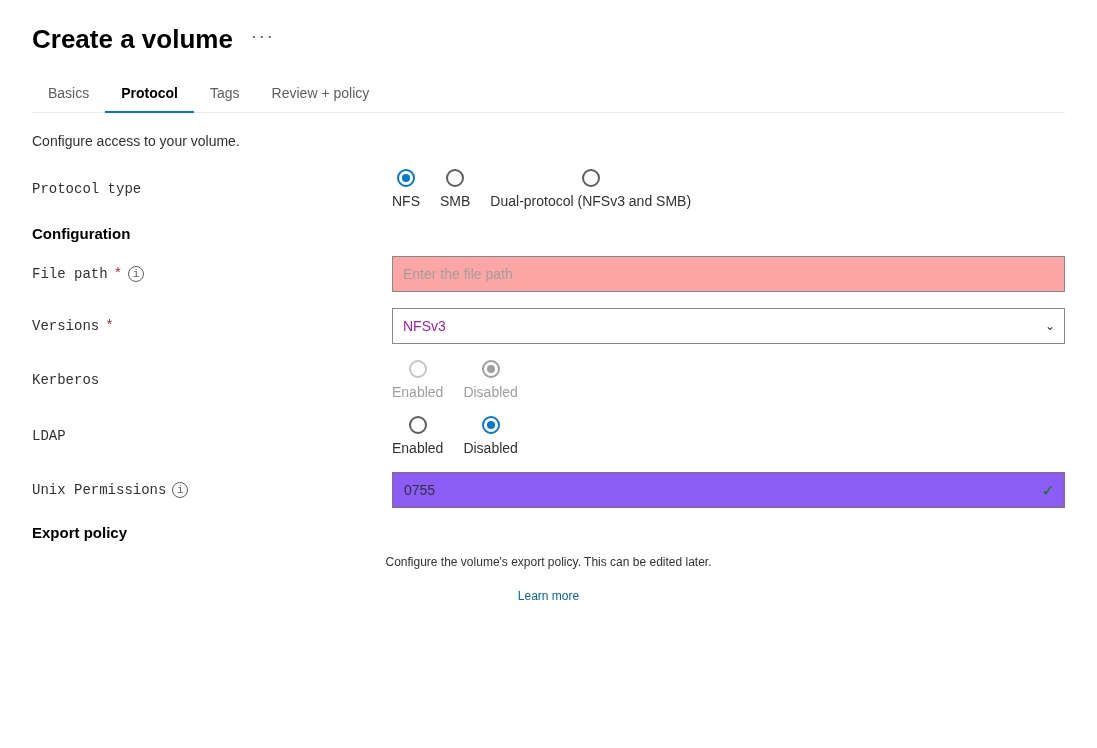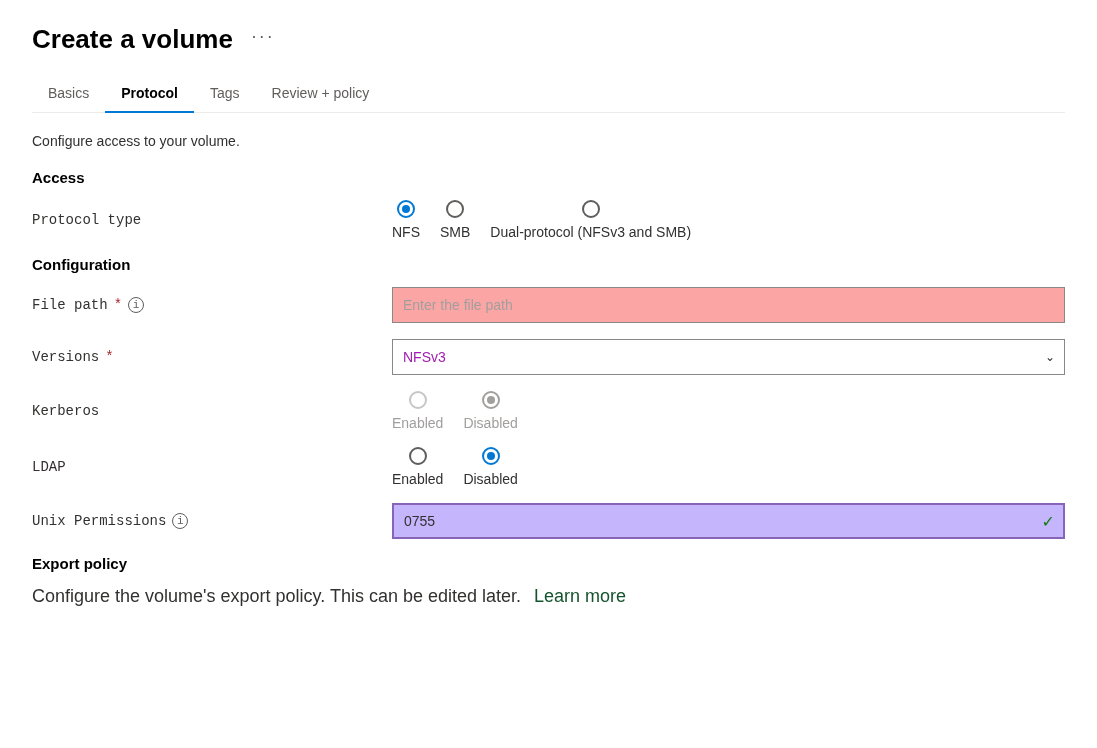--- a/index.html
+++ b/index.html
@@ -231,46 +231,47 @@
     }
 
     .unix-input {
       width: 100%;
       height: 36px;
       border: 2px solid #8764b8;
       padding: 0 36px 0 10px;
       font-size: 14px;
       color: #323130;
       outline: none;
-      background: #c4b5fd;
+      background: #8b5cf6;
     }
 
     .unix-checkmark {
       position: absolute;
       right: 10px;
       top: 50%;
       transform: translateY(-50%);
       color: #107c10;
       font-size: 16px;
     }
 
     .export-policy-section {
       margin-top: 8px;
     }
 
     .export-desc {
-      font-size: 18px;
-      color: #323130;
-      display: flex;
-      align-items: center;
-      gap: 13px;
+      font-size: 12px;
+      color: #323130;
+      display: flex;
+      align-items: center;
+      gap: 20px;
+      flex-direction: column;
     }
 
     .learn-more-link {
-      color: #14532d;
+      color: #0369a1;
       text-decoration: none;
       cursor: pointer;
     }
   </style>
 </head>
 <body>
 
 <div class="page-container">
 
   <div class="page-title-row">
@@ -281,21 +282,20 @@
   <div class="tabs-row">
     <div class="tab">Basics</div>
     <div class="tab active">Protocol</div>
     <div class="tab">Tags</div>
     <div class="tab">Review + policy</div>
   </div>
 
   <p class="subtitle">Configure access to your volume.</p>
 
   <div class="section">
-    <div class="section-title">Access</div>
 
     <div class="form-row">
       <div class="form-label">
         <span>Protocol type</span>
       </div>
       <div class="form-control-area">
         <div class="radio-group">
           <label class="radio-option">
             <div class="radio-input checked"></div>
             <span class="radio-label">NFS</span>

